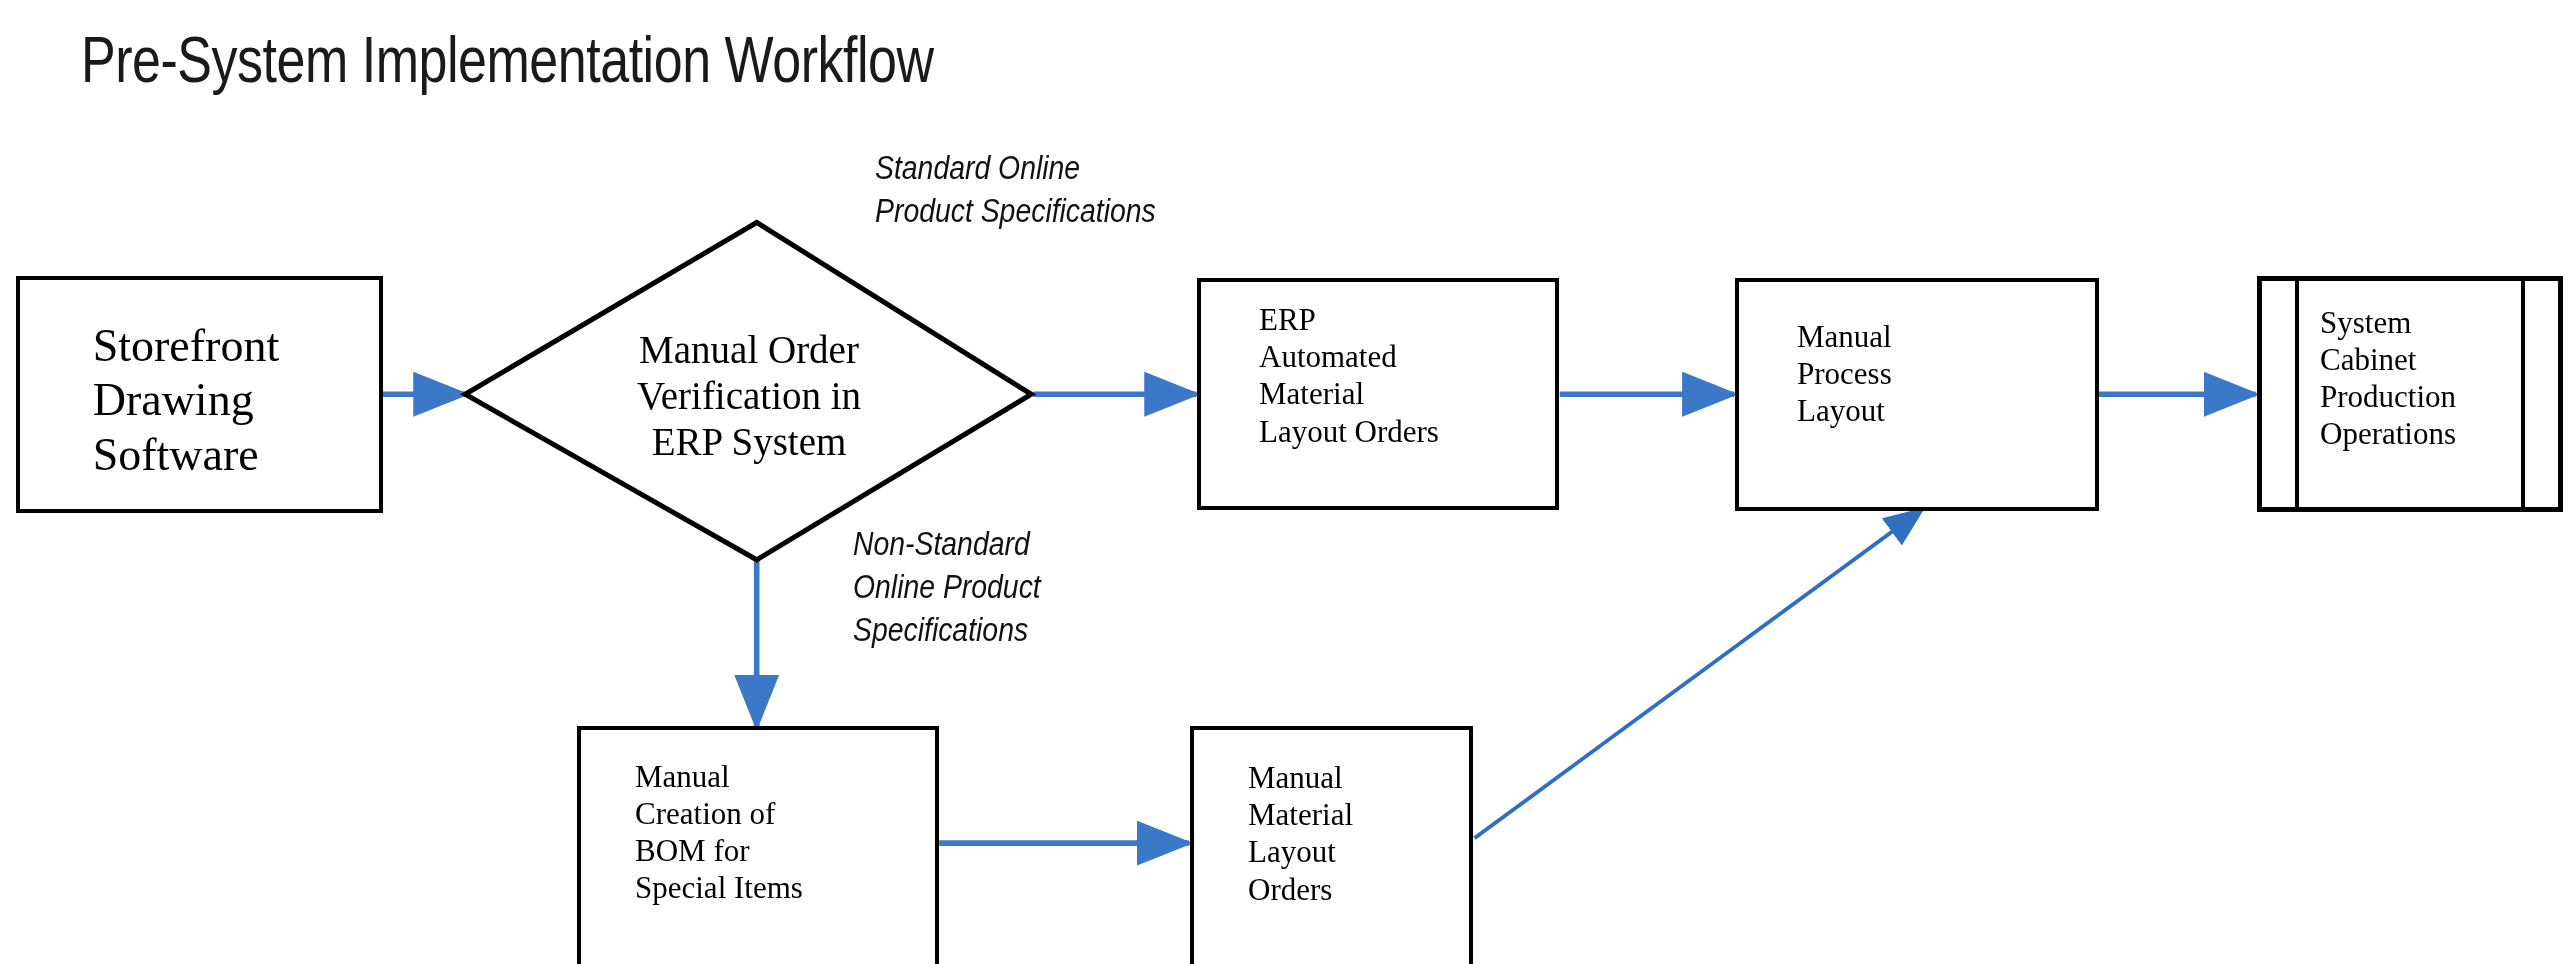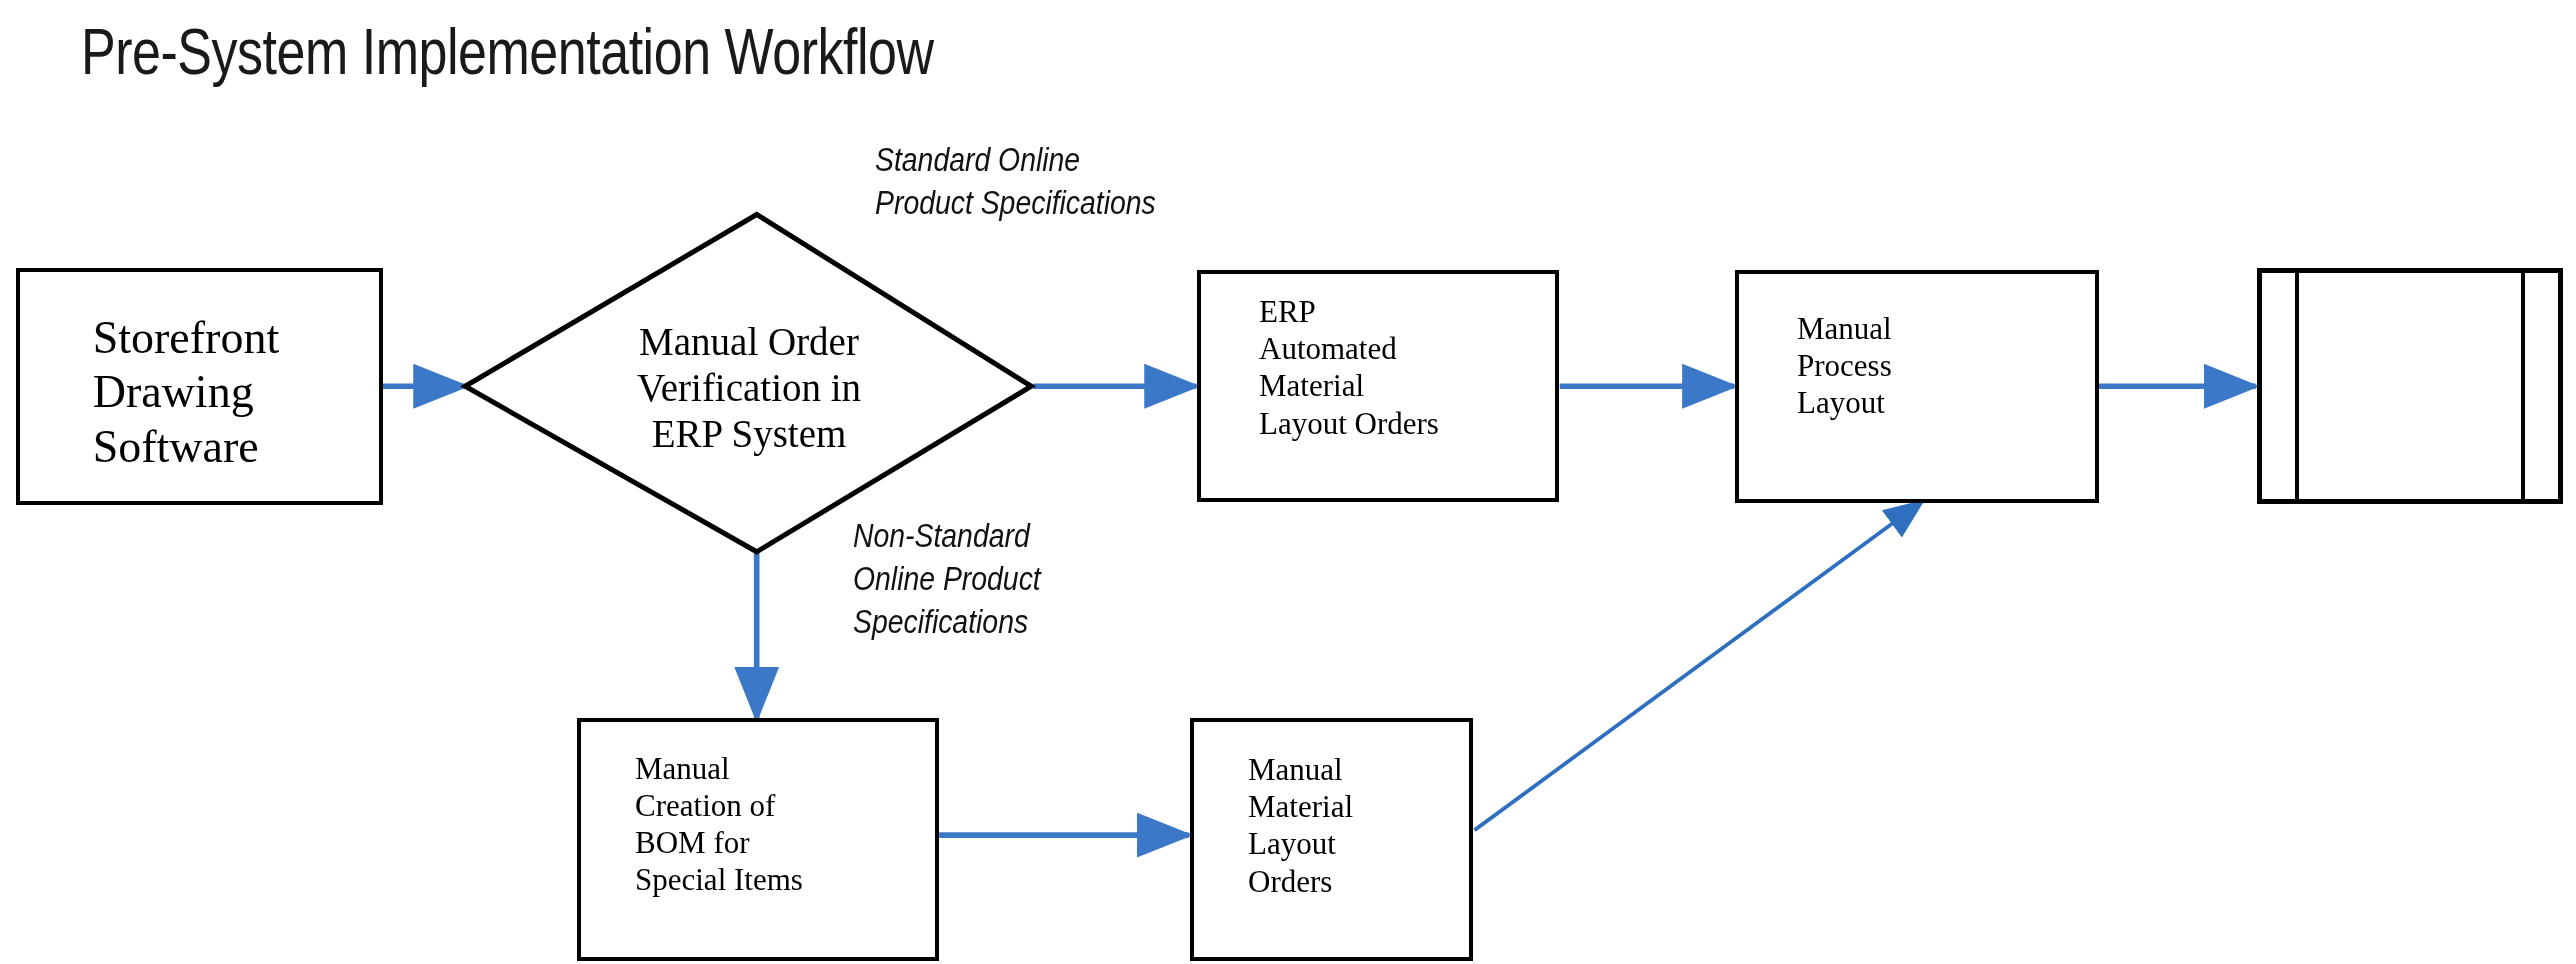--- a/index.html
+++ b/index.html
@@ -10,21 +10,21 @@
   body {
     width: 2576px;
     height: 965px;
     position: relative;
     overflow: hidden;
     font-family: "Liberation Sans", sans-serif;
   }
   #diagram-root {
     position: absolute;
     left: 0;
-    top: 0;
+    top: 8px;
     width: 2576px;
     height: 819px;
   }
   .page-title {
     position: absolute;
     left: 81px;
     top: 13.8px;
     font-family: "Liberation Sans", sans-serif;
     font-size: 65px;
     font-weight: 400;
@@ -172,20 +172,24 @@
 
   <div class="node node-rect" style="left:1735px; top:270px; width:364px; height:233px;">
     <div class="node-text txt-small" style="left:58px; top:36px; text-align:left;">Manual
 Process
 Layout</div>
   </div>
 
   <div class="node node-predefined" style="left:2257px; top:268px; width:306px; height:236px;">
     <span class="bar left"></span>
     <span class="bar right"></span>
+    <div class="node-text txt-small" style="left:58px; top:22.6px; text-align:left;">System
+Cabinet
+Production
+Operations</div>
   </div>
 
   <div class="node node-rect" style="left:577px; top:718px; width:362px; height:243px;">
     <div class="node-text txt-small" style="left:54px; top:27.6px; text-align:left;">Manual
 Creation of
 BOM for
 Special Items</div>
   </div>
 
   <div class="node node-rect" style="left:1190px; top:718px; width:283px; height:243px;">

